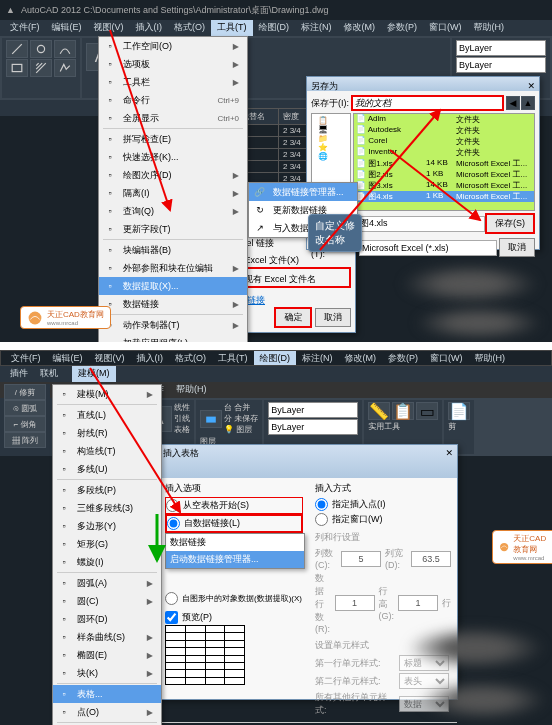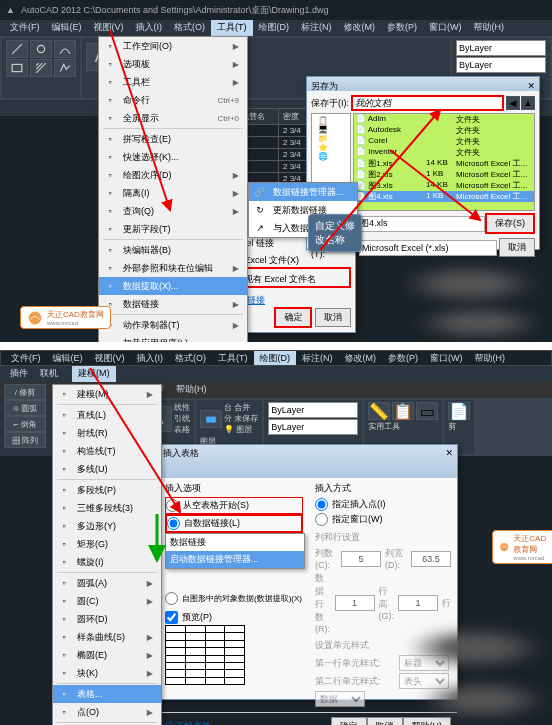--- a/index.html
+++ b/index.html
@@ -727,20 +727,21 @@
           <div class="sect-title">设置单元样式</div>
           <div class="radio-row">
               <span style="width:80px">第一行单元样式:</span>
               <select class="combo" style="width:50px" disabled=""><option>标题</option></select>
             </div>
           <div class="radio-row">
               <span style="width:80px">第二行单元样式:</span>
               <select class="combo" style="width:50px" disabled=""><option>表头</option></select>
             </div>
           <div class="radio-row">
+              <span style="width:80px">所有其他行单元样式:</span>
               <select class="combo" style="width:50px" disabled=""><option>数据</option></select>
             </div>
         </div>
       </div>
     </div>
     <div style="display:flex;align-items:center;padding:4px 6px;border-top:1px solid #ccc">
       <span style="color:#06c;font-size:10px">ⓘ</span>
       <span class="link">了解表格</span>
       <span style="flex:1"></span>
       <button class="dbtn">确定</button>

